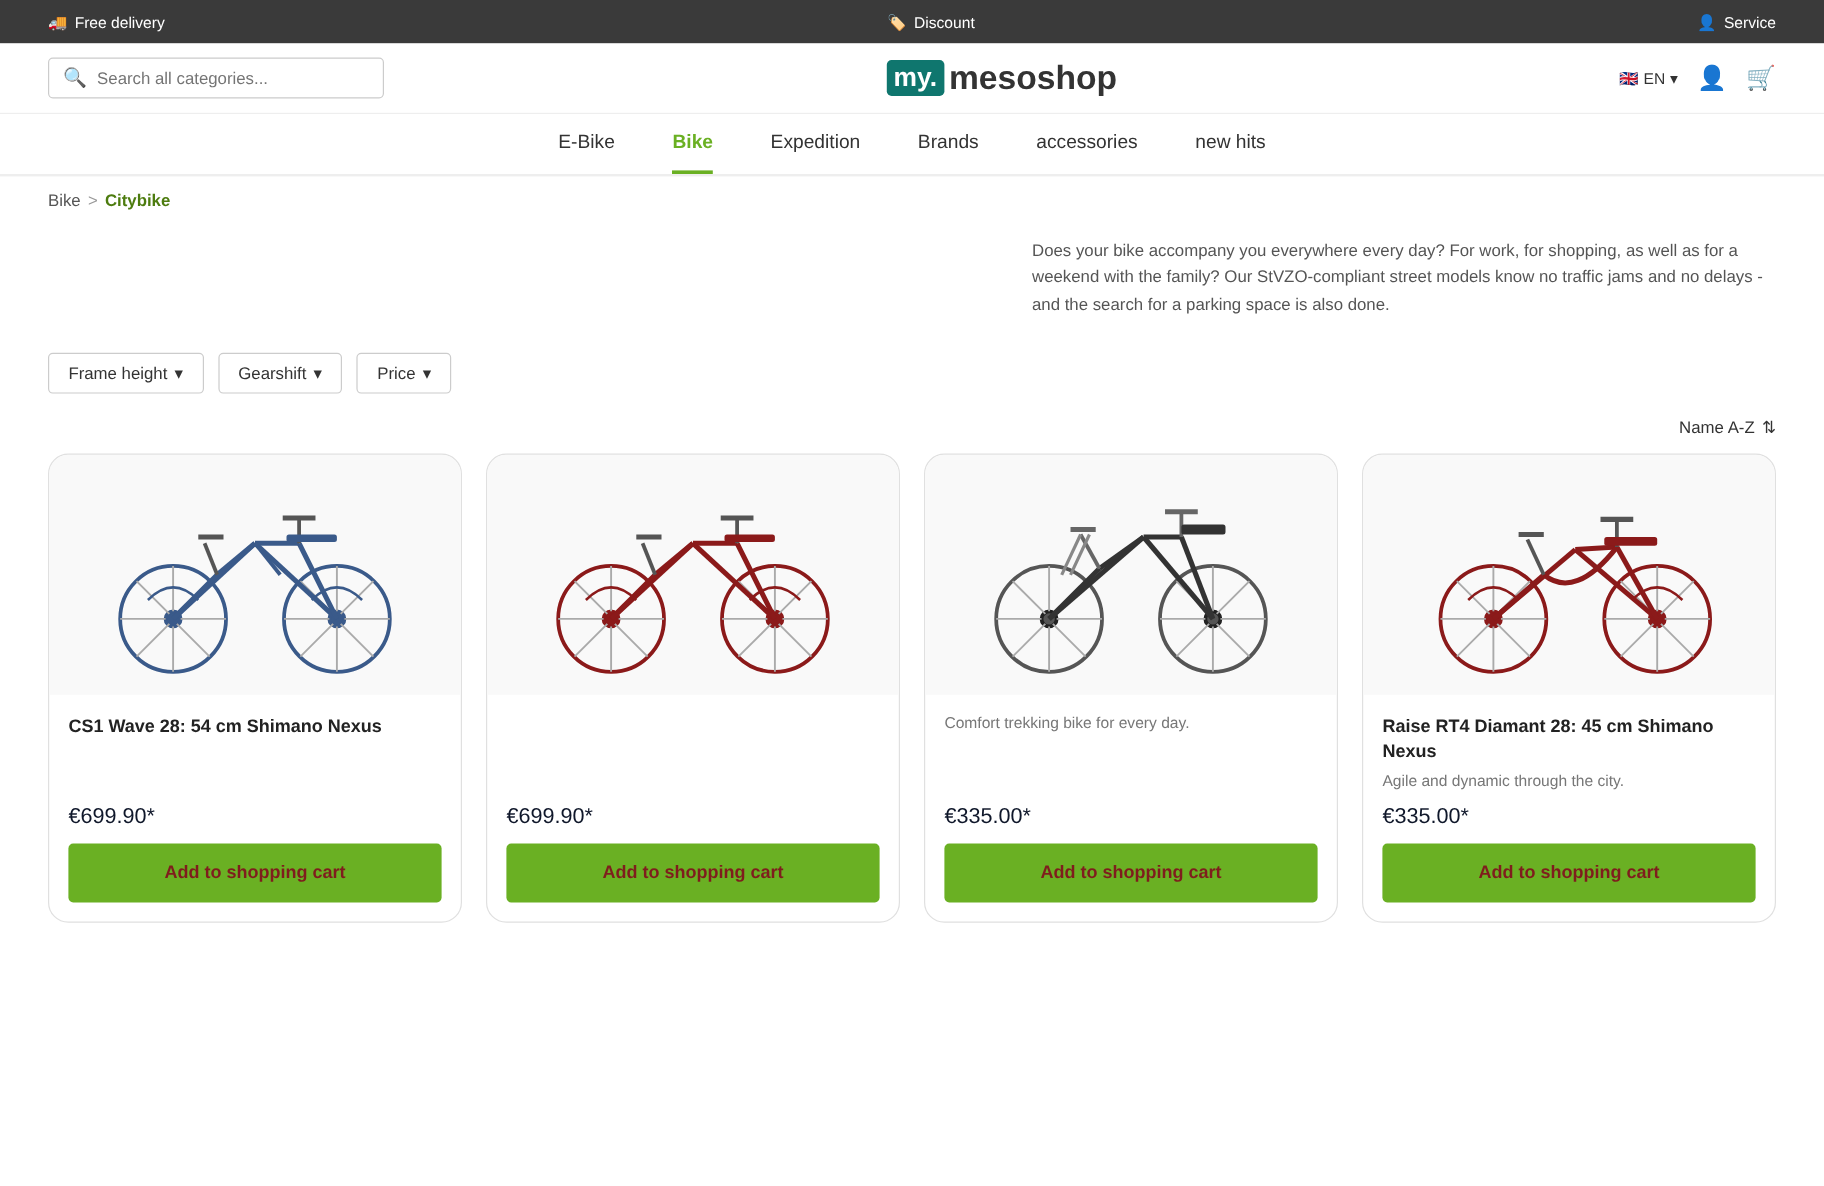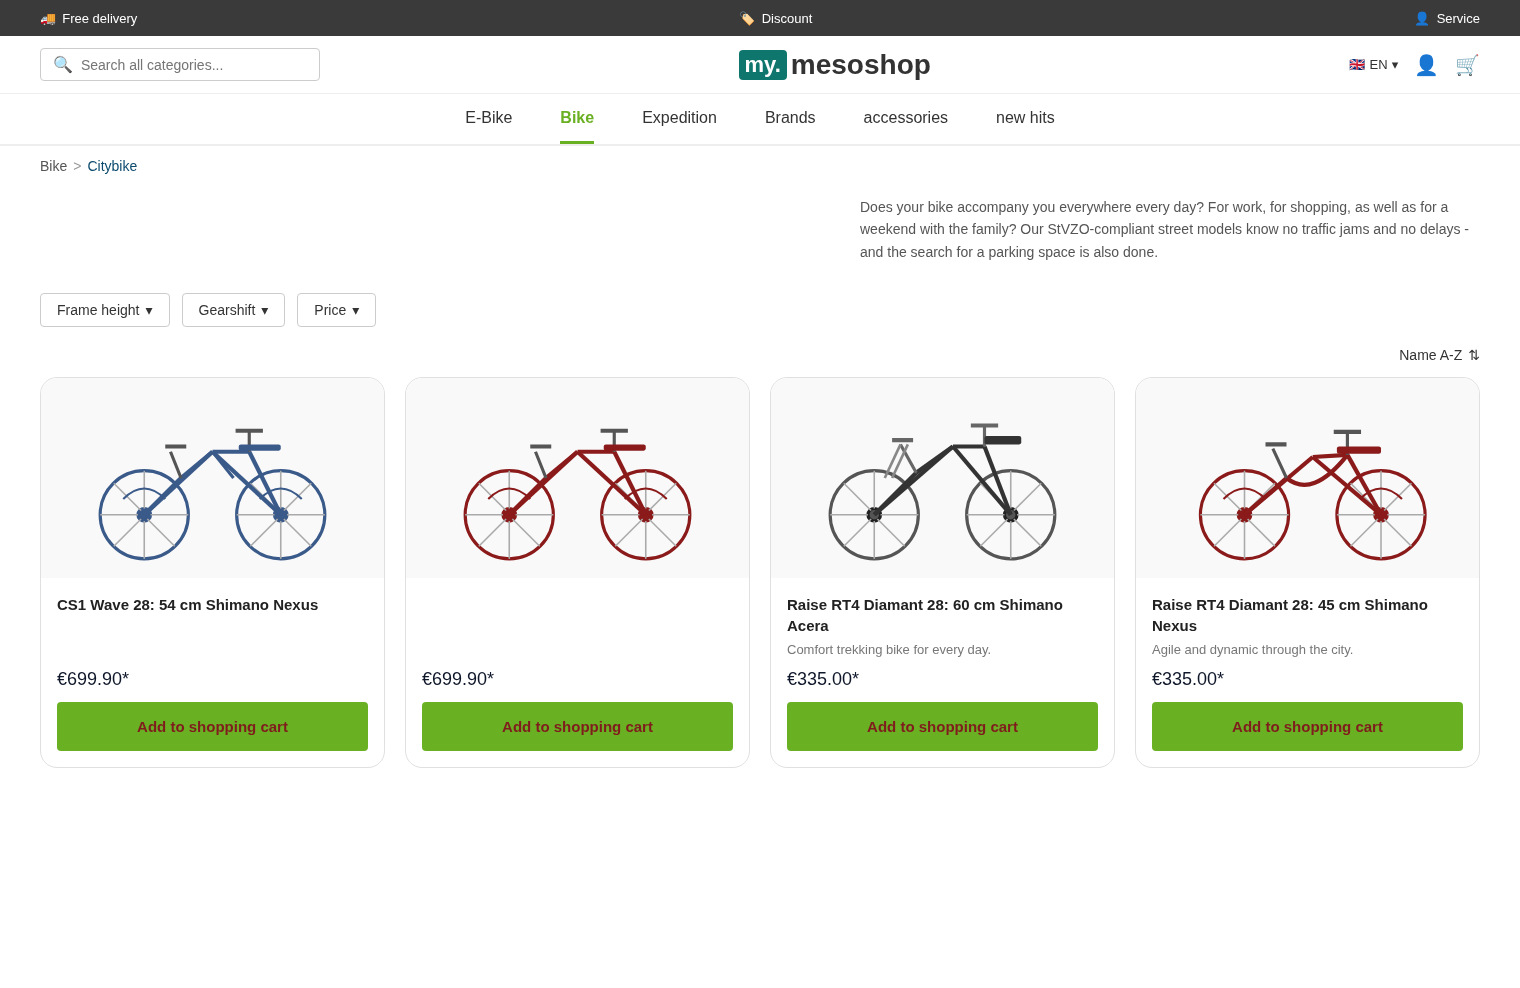--- a/index.html
+++ b/index.html
@@ -110,21 +110,21 @@
     
     .breadcrumb {
       display: flex;
       align-items: center;
       gap: 6px;
       padding: 12px 40px;
       font-size: 14px;
       color: #555;
     }
     .breadcrumb a { color: #555; text-decoration: none; }
-    .breadcrumb .current { color: #0c4a6e; font-weight: normal; }
+    .breadcrumb .current { color: #4d7c0f; font-weight: bold; }
     .breadcrumb-sep { color: #999; }
 
     
     .description {
       padding: 10px 40px 20px;
       max-width: 700px;
       margin-left: auto;
       font-size: 14px;
       line-height: 1.6;
       color: #555;
@@ -445,21 +445,20 @@
           <line x1="115" y1="75" x2="100" y2="48" stroke="#666" stroke-width="3"></line>
           <line x1="92" y1="44" x2="112" y2="44" stroke="#666" stroke-width="4"></line>
 
           <line x1="100" y1="48" x2="85" y2="80" stroke="#888" stroke-width="2.5"></line>
           <line x1="107" y1="48" x2="92" y2="80" stroke="#888" stroke-width="2.5"></line>
           <rect x="180" y="40" width="35" height="8" rx="2" fill="#333" stroke="none"></rect>
         </g>
       </svg>
     </div>
     <div class="product-info">
-      <div class="product-name">Raise RT4 Diamant 28: 60 cm Shimano Acera</div>
       <div class="product-desc">Comfort trekking bike for every day.</div>
       <div class="product-price">€335.00*</div>
       <button class="add-to-cart-btn">Add to shopping cart</button>
     </div>
   </div>
 
   <div class="product-card">
     <div class="product-image-wrap">
       <svg viewBox="0 0 280 160" xmlns="http://www.w3.org/2000/svg">
         <g stroke="#8b1a1a" stroke-width="3" fill="none">

